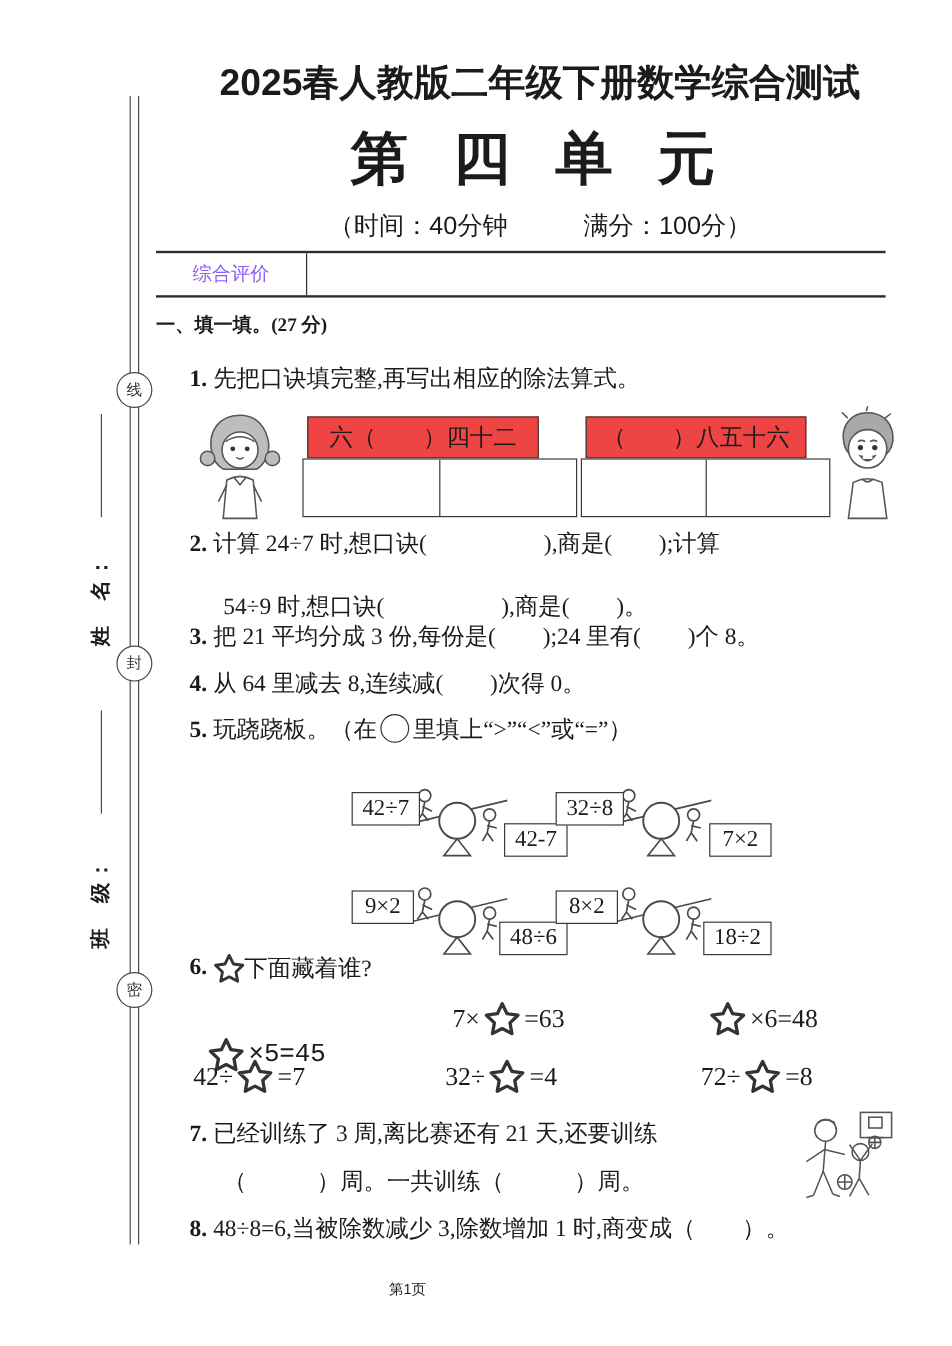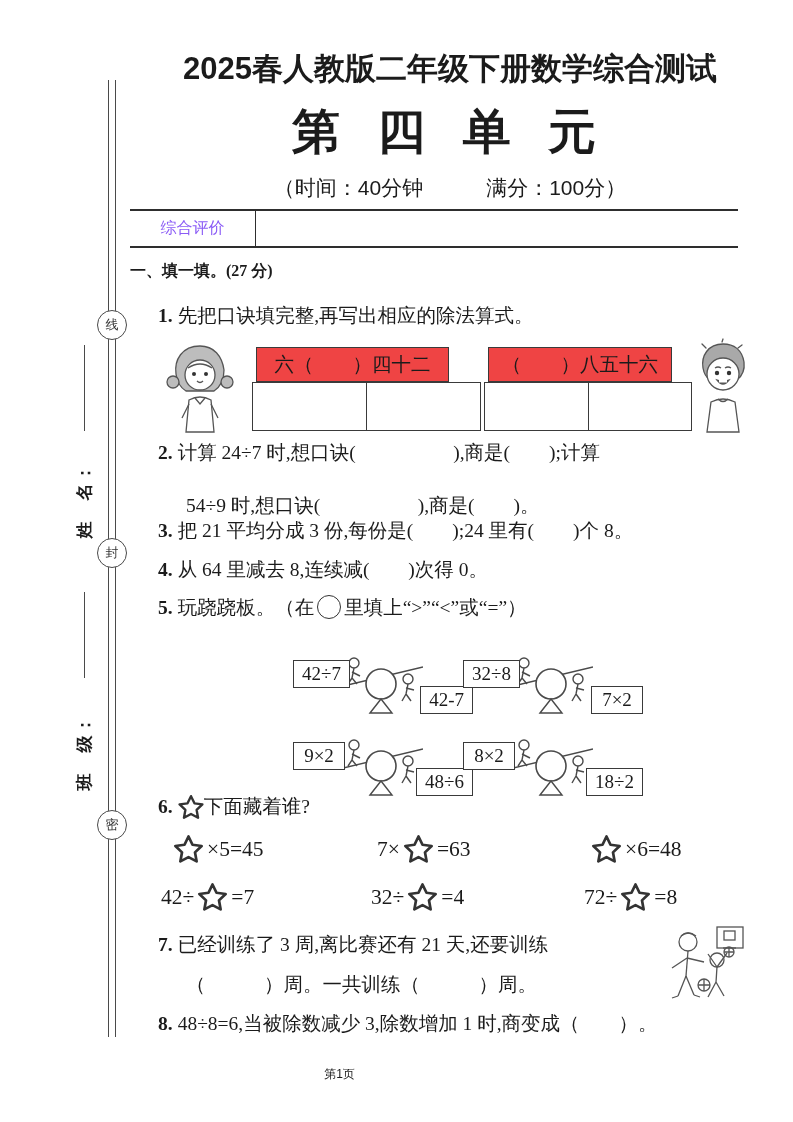--- a/index.html
+++ b/index.html
@@ -227,21 +227,21 @@
 </div>
 
 <div class="abs q q6-title" style="left:158px;top:793px;">
   <b class="qnum">6.</b>
   <svg width="26" height="26" viewBox="0 0 24 24">
       <polygon points="12,2 15.2,8.6 22.5,9.6 17.2,14.7 18.5,21.9 12,18.5 5.5,21.9 6.8,14.7 1.5,9.6 8.8,8.6" fill="#fff" stroke="#333" stroke-width="2.2" stroke-linejoin="round"></polygon>
     </svg>
   <span>下面藏着谁?</span>
 </div>
 
-<div class="abs eq" style="left:170px;top:834px;">
+<div class="abs eq" style="left:170px;top:864px;font-family:Liberation Mono, monospace;">
   <span></span>
   <svg width="31" height="30" viewBox="0 0 24 24">
       <polygon points="12,2 15.2,8.6 22.5,9.6 17.2,14.7 18.5,21.9 12,18.5 5.5,21.9 6.8,14.7 1.5,9.6 8.8,8.6" fill="#fff" stroke="#333" stroke-width="2.2" stroke-linejoin="round"></polygon>
     </svg>
   <span>×5=45</span>
 </div>
 <div class="abs eq" style="left:377px;top:834px;">
   <span>7×</span>
   <svg width="31" height="30" viewBox="0 0 24 24">
       <polygon points="12,2 15.2,8.6 22.5,9.6 17.2,14.7 18.5,21.9 12,18.5 5.5,21.9 6.8,14.7 1.5,9.6 8.8,8.6" fill="#fff" stroke="#333" stroke-width="2.2" stroke-linejoin="round"></polygon>

